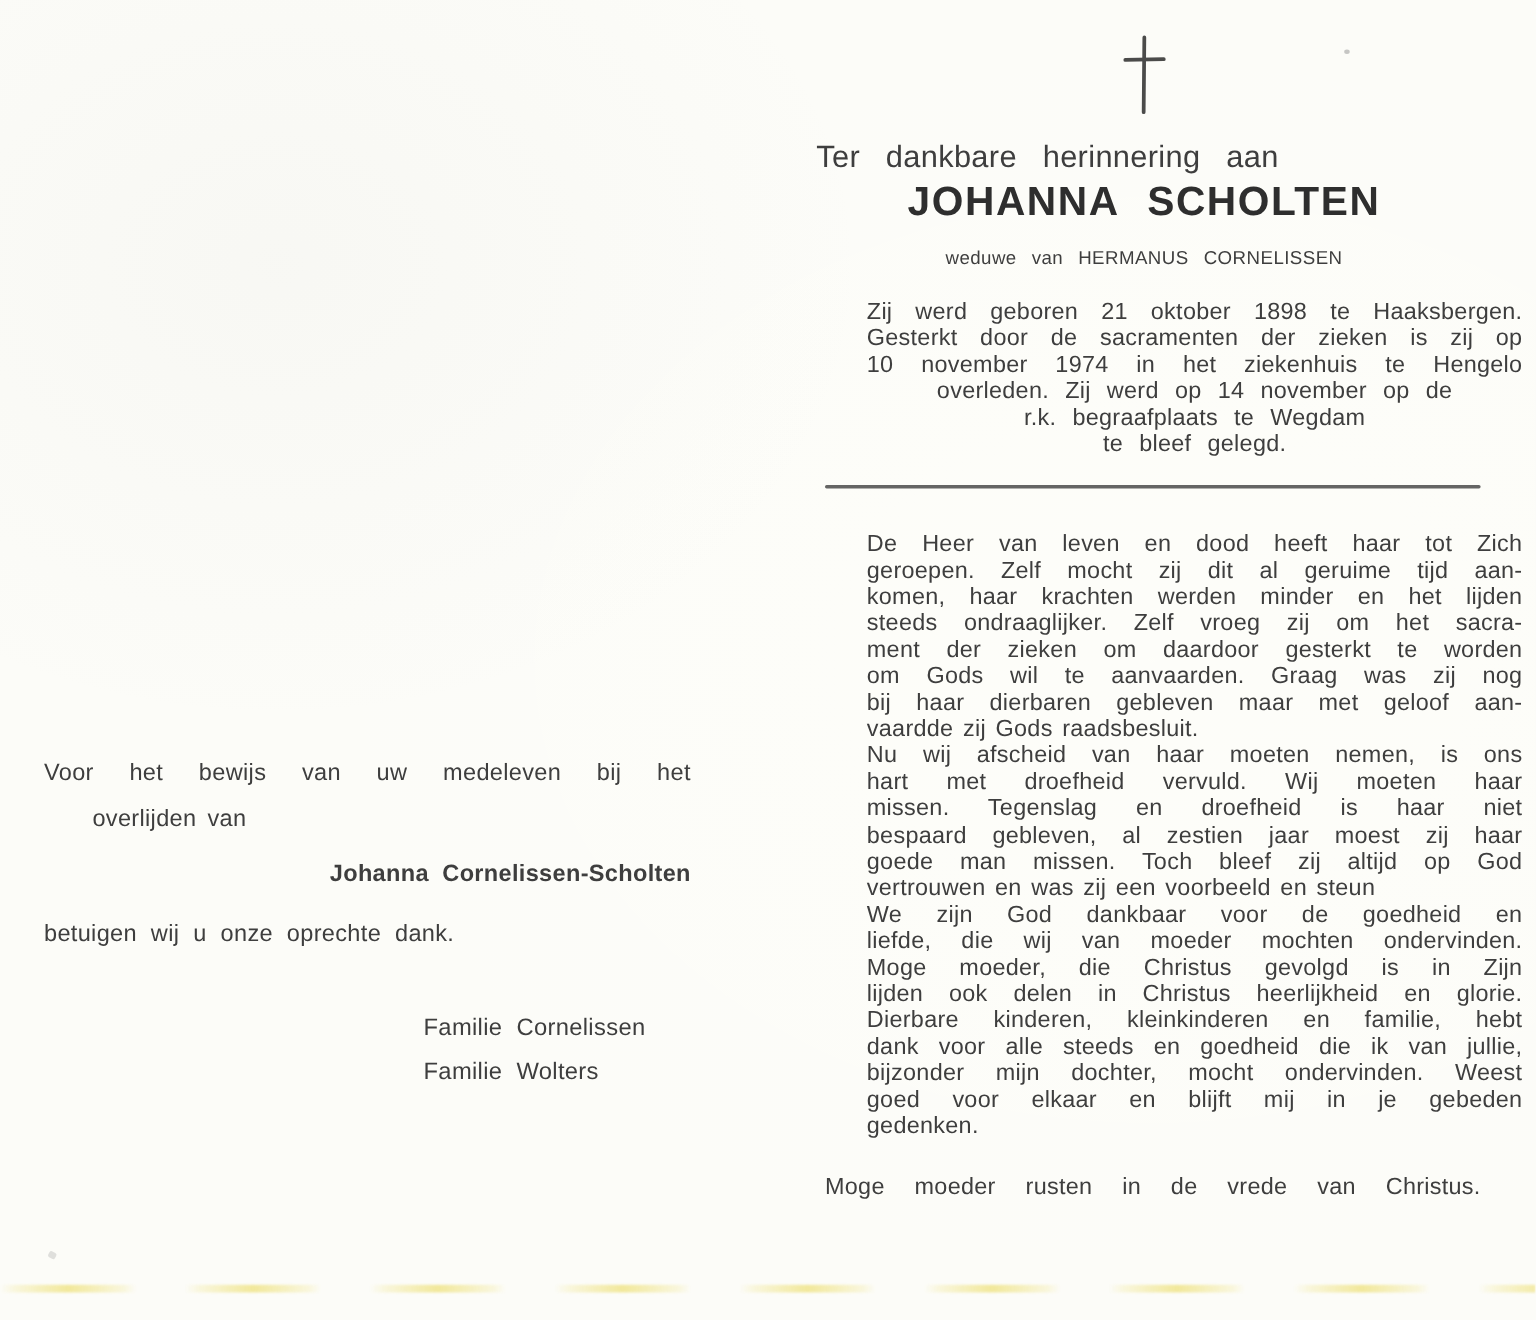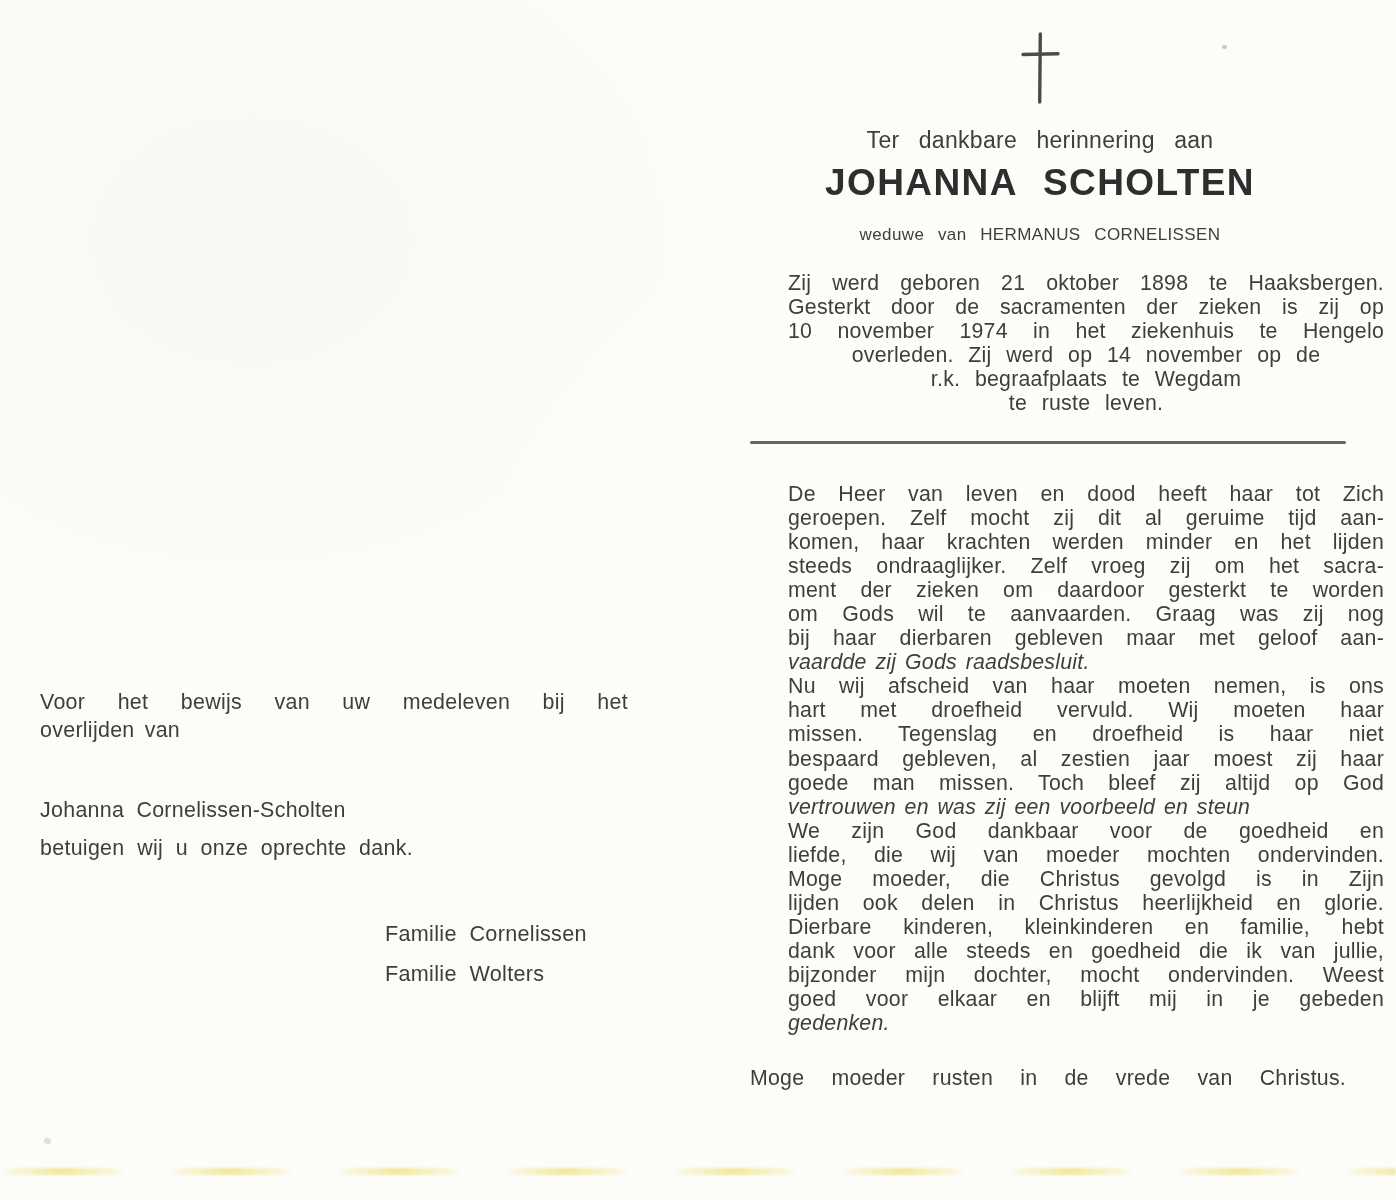--- a/index.html
+++ b/index.html
@@ -19,47 +19,47 @@
       radial-gradient(ellipse 900px 700px at 18% 20%, rgba(180,180,175,0.06), transparent 60%),
       radial-gradient(ellipse 1200px 900px at 75% 50%, rgba(255,255,250,0.5), transparent 70%),
       var(--paper);
   }
 
   
   .left-page{position:absolute;left:40px;top:0;width:588px;height:1200px;}
   .ack{position:absolute;left:0;top:690px;width:588px;font-size:21.4px;line-height:24px;letter-spacing:.3px;word-spacing:.18em;}
   .ack .l{position:absolute;left:0;width:100%;}
   .ack .l1{top:0;}
-  .ack .l2{top:28px;}
-  .ack .name-line{top:108px;text-align:left;word-spacing:.28em;}
+  .ack .l2{top:42px;margin-left:44px;}
+  .ack .name-line{top:92px;text-align:right;word-spacing:.28em;font-weight:bold;}
   .ack .thanks{top:146px;word-spacing:.3em;}
   .signatures{position:absolute;left:345px;top:914px;font-size:21.6px;line-height:40px;letter-spacing:.3px;word-spacing:.3em;}
 
   
   .right-page{position:absolute;left:750px;top:0;width:596px;height:1200px;}
   .right-page>div,.right-page>h1{position:absolute;left:0;width:100%;margin:0;}
 
   .cross-wrap{top:30px;display:flex;justify-content:center;transform:translateX(-8px);}
   .cross-wrap svg{display:block;opacity:.88;}
 
-  .intro{top:127px;text-align:center;font-size:23px;word-spacing:.55em;letter-spacing:.3px;transform:translateX(-8px);}
+  .intro{top:127px;font-size:28px;word-spacing:.55em;letter-spacing:.3px;transform:translateX(-8px);}
   .name{top:162px;text-align:center;font-size:37px;font-weight:700;letter-spacing:1.4px;word-spacing:.4em;color:var(--ink-heading);transform:translateX(-8px);font-family:"Liberation Sans",sans-serif;}
   .relation{top:225px;text-align:center;font-size:17px;word-spacing:.5em;letter-spacing:.4px;transform:translateX(-8px);}
 
   .vitals{top:272px;font-size:21.3px;line-height:23.9px;letter-spacing:.25px;word-spacing:.12em;}
   .line{width:100%;margin-left:38px;}
   .just{text-align:justify;text-align-last:justify;}
   .centered{text-align:right;text-align-last:center;word-spacing:.4em;}
 
   .divider{top:441px;left:260px;width:76px;height:3px;background:var(--divider);border-radius:2px;opacity:.85;}
 
   .bodytext{top:482px;font-size:21.3px;line-height:24.05px;letter-spacing:.25px;word-spacing:.12em;}
   .para{width:100%;}
   .para .line{text-align:justify;text-align-last:justify;}
-  .para .line:last-child{text-align-last:left;font-style:italic;}
+  .para .line:last-child{text-align-last:left;}
 
   .closing{top:1066px;font-size:21.3px;letter-spacing:.25px;}
 
   
   .speck{position:absolute;left:1222px;top:45px;width:5px;height:4px;border-radius:50%;background:#999;opacity:.55;}
   .speck2{position:absolute;left:44px;top:1138px;width:7px;height:6px;background:#aaa;opacity:.35;border-radius:2px;transform:rotate(30deg);}
   .yellow-dashes{
     position:absolute;left:0;top:1168px;width:1396px;height:7px;
     background:repeating-linear-gradient(90deg,
       rgba(237,223,106,0) 0px, rgba(237,223,106,.25) 14px,
@@ -101,21 +101,21 @@
 
     <div class="vitals">
       <div>
           <div class="line just">Zij werd geboren 21 oktober 1898 te Haaksbergen.</div>
           <div class="line just">Gesterkt door de sacramenten der zieken is zij op</div>
           <div class="line just">10 november 1974 in het ziekenhuis te Hengelo</div>
         </div>
       <div>
           <div class="line centered">overleden. Zij werd op 14 november op de</div>
           <div class="line centered">r.k. begraafplaats te Wegdam</div>
-          <div class="line centered">te ruste leven.</div>
+          <div class="line centered">te bleef gelegd.</div>
         </div>
     </div>
 
     <div class="divider"></div>
 
     <div class="bodytext">
       <div class="para">
           <div class="line">De Heer van leven en dood heeft haar tot Zich</div>
           <div class="line">geroepen. Zelf mocht zij dit al geruime tijd aan-</div>
           <div class="line">komen, haar krachten werden minder en het lijden</div>

